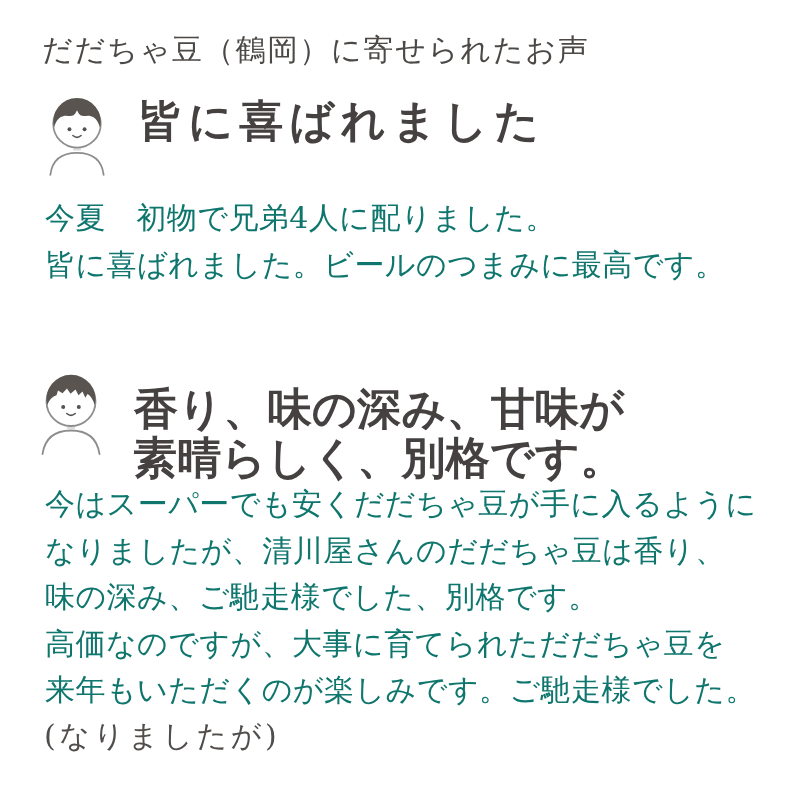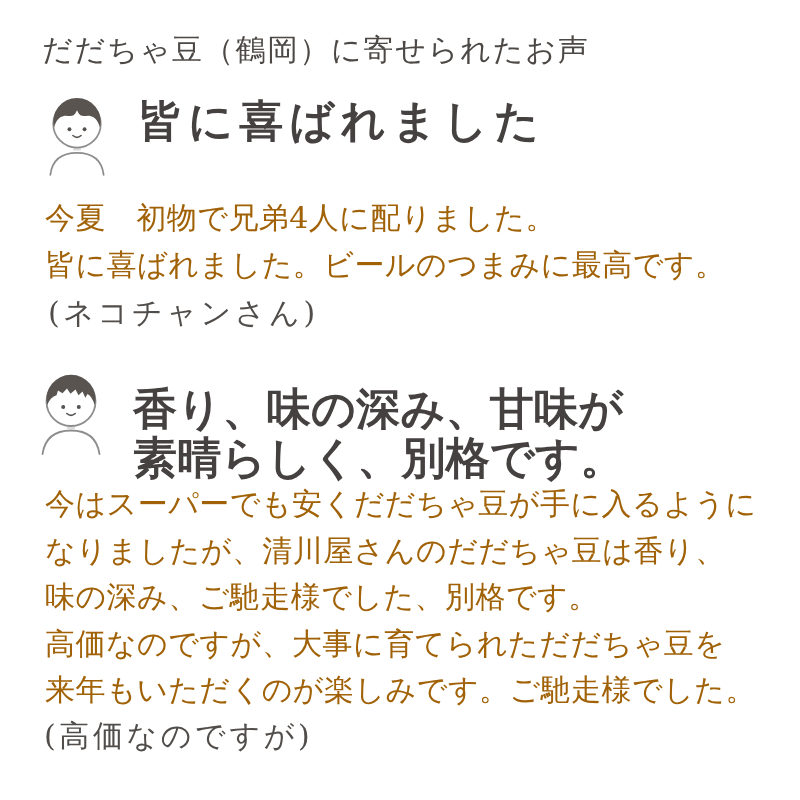--- a/index.html
+++ b/index.html
@@ -15,35 +15,36 @@
   .abs{position:absolute;white-space:pre-line;}
   .page-header{
     left:42px;top:30px;
     font-size:30px;line-height:40px;
     letter-spacing:0.06em;
     color:#4c4845;
   }
   .review-title{
     font-weight:700;
     color:#454140;
+    text-align:right;
   }
   .title-1{
     left:138px;top:96px;
     font-size:44px;line-height:50px;
     letter-spacing:0.14em;
   }
   .title-2{
     left:133px;top:384px;
     font-size:44px;line-height:49px;
     letter-spacing:0.005em;
   }
   .review-body{
     font-size:30px;line-height:46.5px;
     letter-spacing:0.015em;
-    color:#a16207;
+    color:#0f766e;
   }
   .body-1{left:45px;top:195px;}
   .body-2{left:45px;top:481px;}
   .review-author{
     font-size:30px;line-height:42px;
     letter-spacing:0.12em;
     color:#514d4a;
   }
   .author-1{left:48px;top:292px;}
   .author-2{left:44px;top:715px;}
@@ -71,21 +72,20 @@
     <circle cx="24.2" cy="33" r="2" fill="#55514e"></circle>
     <circle cx="39.8" cy="33" r="2" fill="#55514e"></circle>
     <path d="M27.8,39.5 Q32,43.3 36.2,39.5" fill="none" stroke="#55514e" stroke-width="1.6" stroke-linecap="round"></path>
   </svg>
 
   <div class="abs review-title title-1">皆に喜ばれました</div>
 
   <div class="abs review-body body-1">今夏　初物で兄弟4人に配りました。
 皆に喜ばれました。ビールのつまみに最高です。</div>
 
-  <div class="abs review-author author-1">(ネコチャンさん)</div>
 
   <svg class="avatar avatar-2" viewBox="0 0 64 82" aria-hidden="true">
     <path d="M3.5,80 C6,63.5 16.5,56.5 32,56.5 C47.5,56.5 58,63.5 60.5,80" fill="none" stroke="#8d8d8d" stroke-width="1.8" stroke-linecap="round"></path>
     <rect x="28" y="49" width="8" height="6" fill="#dcdcdc"></rect>
     <circle cx="32" cy="27.5" r="24.5" fill="#ffffff" stroke="#8d8d8d" stroke-width="1.8"></circle>
     <path d="M8.2,31 A24.5,24.5 0 1 1 55.8,31
              C54,25.5 51.5,21.5 48.5,20
              L46.3,23.8 L43.5,17.5 L39.5,21.3 L36.5,15.5
              L31.5,19.8 L28,14.5 L23.5,19.3 L19,16.5 L17.5,21.3
              C13.5,22.5 10.2,25.8 8.2,31 Z" fill="#59544f"></path>
@@ -96,15 +96,15 @@
 
   <div class="abs review-title title-2">香り、味の深み、甘味が
 素晴らしく、別格です。</div>
 
   <div class="abs review-body body-2">今はスーパーでも安くだだちゃ豆が手に入るように
 なりましたが、清川屋さんのだだちゃ豆は香り、
 味の深み、ご馳走様でした、別格です。
 高価なのですが、大事に育てられただだちゃ豆を
 来年もいただくのが楽しみです。ご馳走様でした。</div>
 
-  <div class="abs review-author author-2">(高価なのですが)</div>
+  <div class="abs review-author author-2">(なりましたが)</div>
 
 </div>
 
 </body></html>

